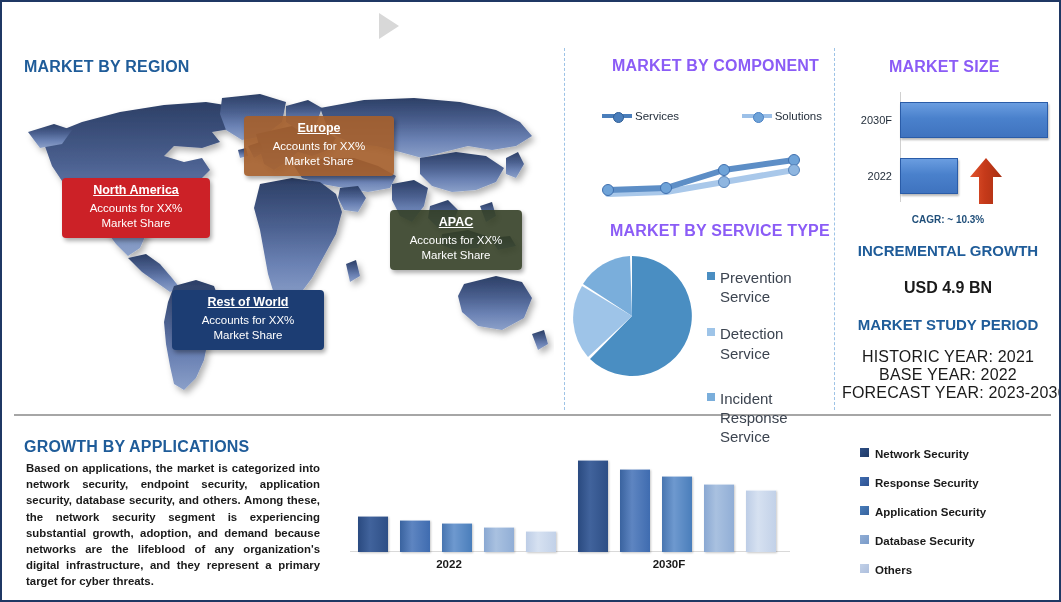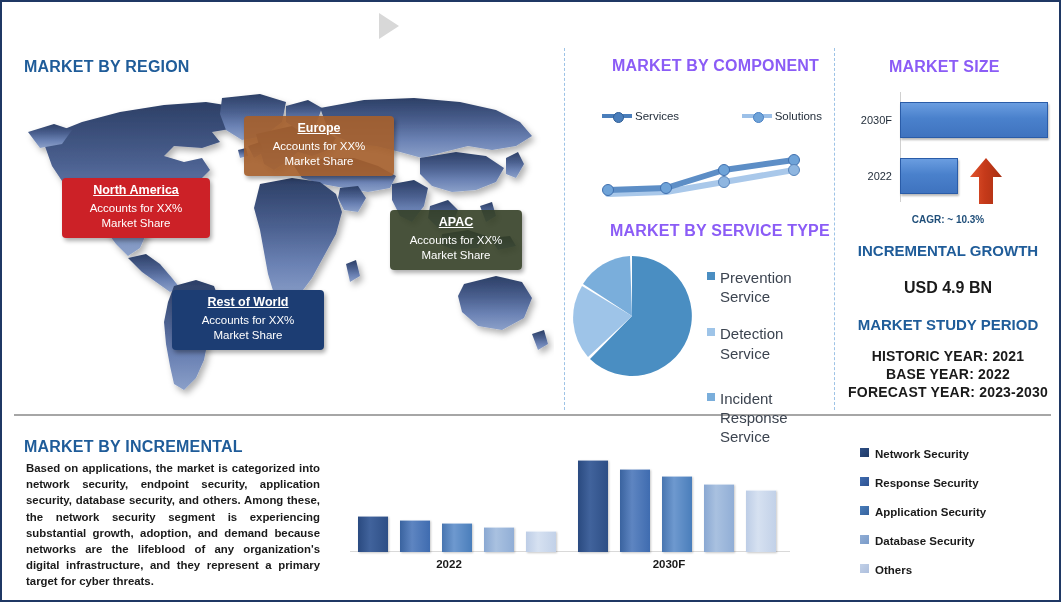--- a/index.html
+++ b/index.html
@@ -202,21 +202,21 @@
   
   .rc-line {
     position: absolute;
     width: 212px;
     left: 840px;
     text-align: center;
     white-space: nowrap;
   }
   .rc-h { font-size: 15px; font-weight: bold; color: #1f5c99; }
   .rc-v { font-size: 16px; font-weight: bold; color: #1a1a1a; }
-  .rc-s { font-size: 14px; font-weight: bold; color: #1a1a1a; letter-spacing: 0.2px; }
+  .rc-s { font-size: 16px; font-weight: normal; color: #1a1a1a; letter-spacing: 0.2px; }
 
   
   .apps-para {
     position: absolute;
     left: 24px; top: 458px;
     width: 294px;
     font-size: 11.4px;
     line-height: 1.42;
     color: #1a1a1a;
     font-weight: bold;
@@ -468,21 +468,21 @@
 
   <div class="cagr-text">CAGR:  ~ 10.3%</div>
 
   <div class="rc-line rc-h" style="top:240px;">INCREMENTAL GROWTH</div>
   <div class="rc-line rc-v" style="top:277px;">USD 4.9 BN</div>
   <div class="rc-line rc-h" style="top:314px;">MARKET STUDY PERIOD</div>
   <div class="rc-line rc-s" style="top:346px;">HISTORIC YEAR: 2021</div>
   <div class="rc-line rc-s" style="top:364px;">BASE YEAR: 2022</div>
   <div class="rc-line rc-s" style="top:382px;">FORECAST YEAR: 2023-2030</div>
 
-  <div class="sec-heading" style="left:22px; top:436px;">MARKET BY INCREMENTAL</div>
+  <div class="sec-heading" style="left:22px; top:436px;">GROWTH BY APPLICATIONS</div>
 
   <div class="apps-para">Based on applications, the market is categorized into network security, endpoint security, application security, database security, and others. Among these, the network security segment is experiencing substantial growth, adoption, and demand because networks are the lifeblood of any organization's digital infrastructure, and they represent a primary target for cyber threats.</div>
 
   <div class="apps-chart">
     <div class="apps-axis"></div>
 
     <div class="bar-group" style="left:8px;">
       <span class="bar3d" style="height:36px; background:linear-gradient(to right,#2a4a80 0%,#41639c 40%,#2e4f86 100%);">
           <i class="cap"></i>
         </span>

